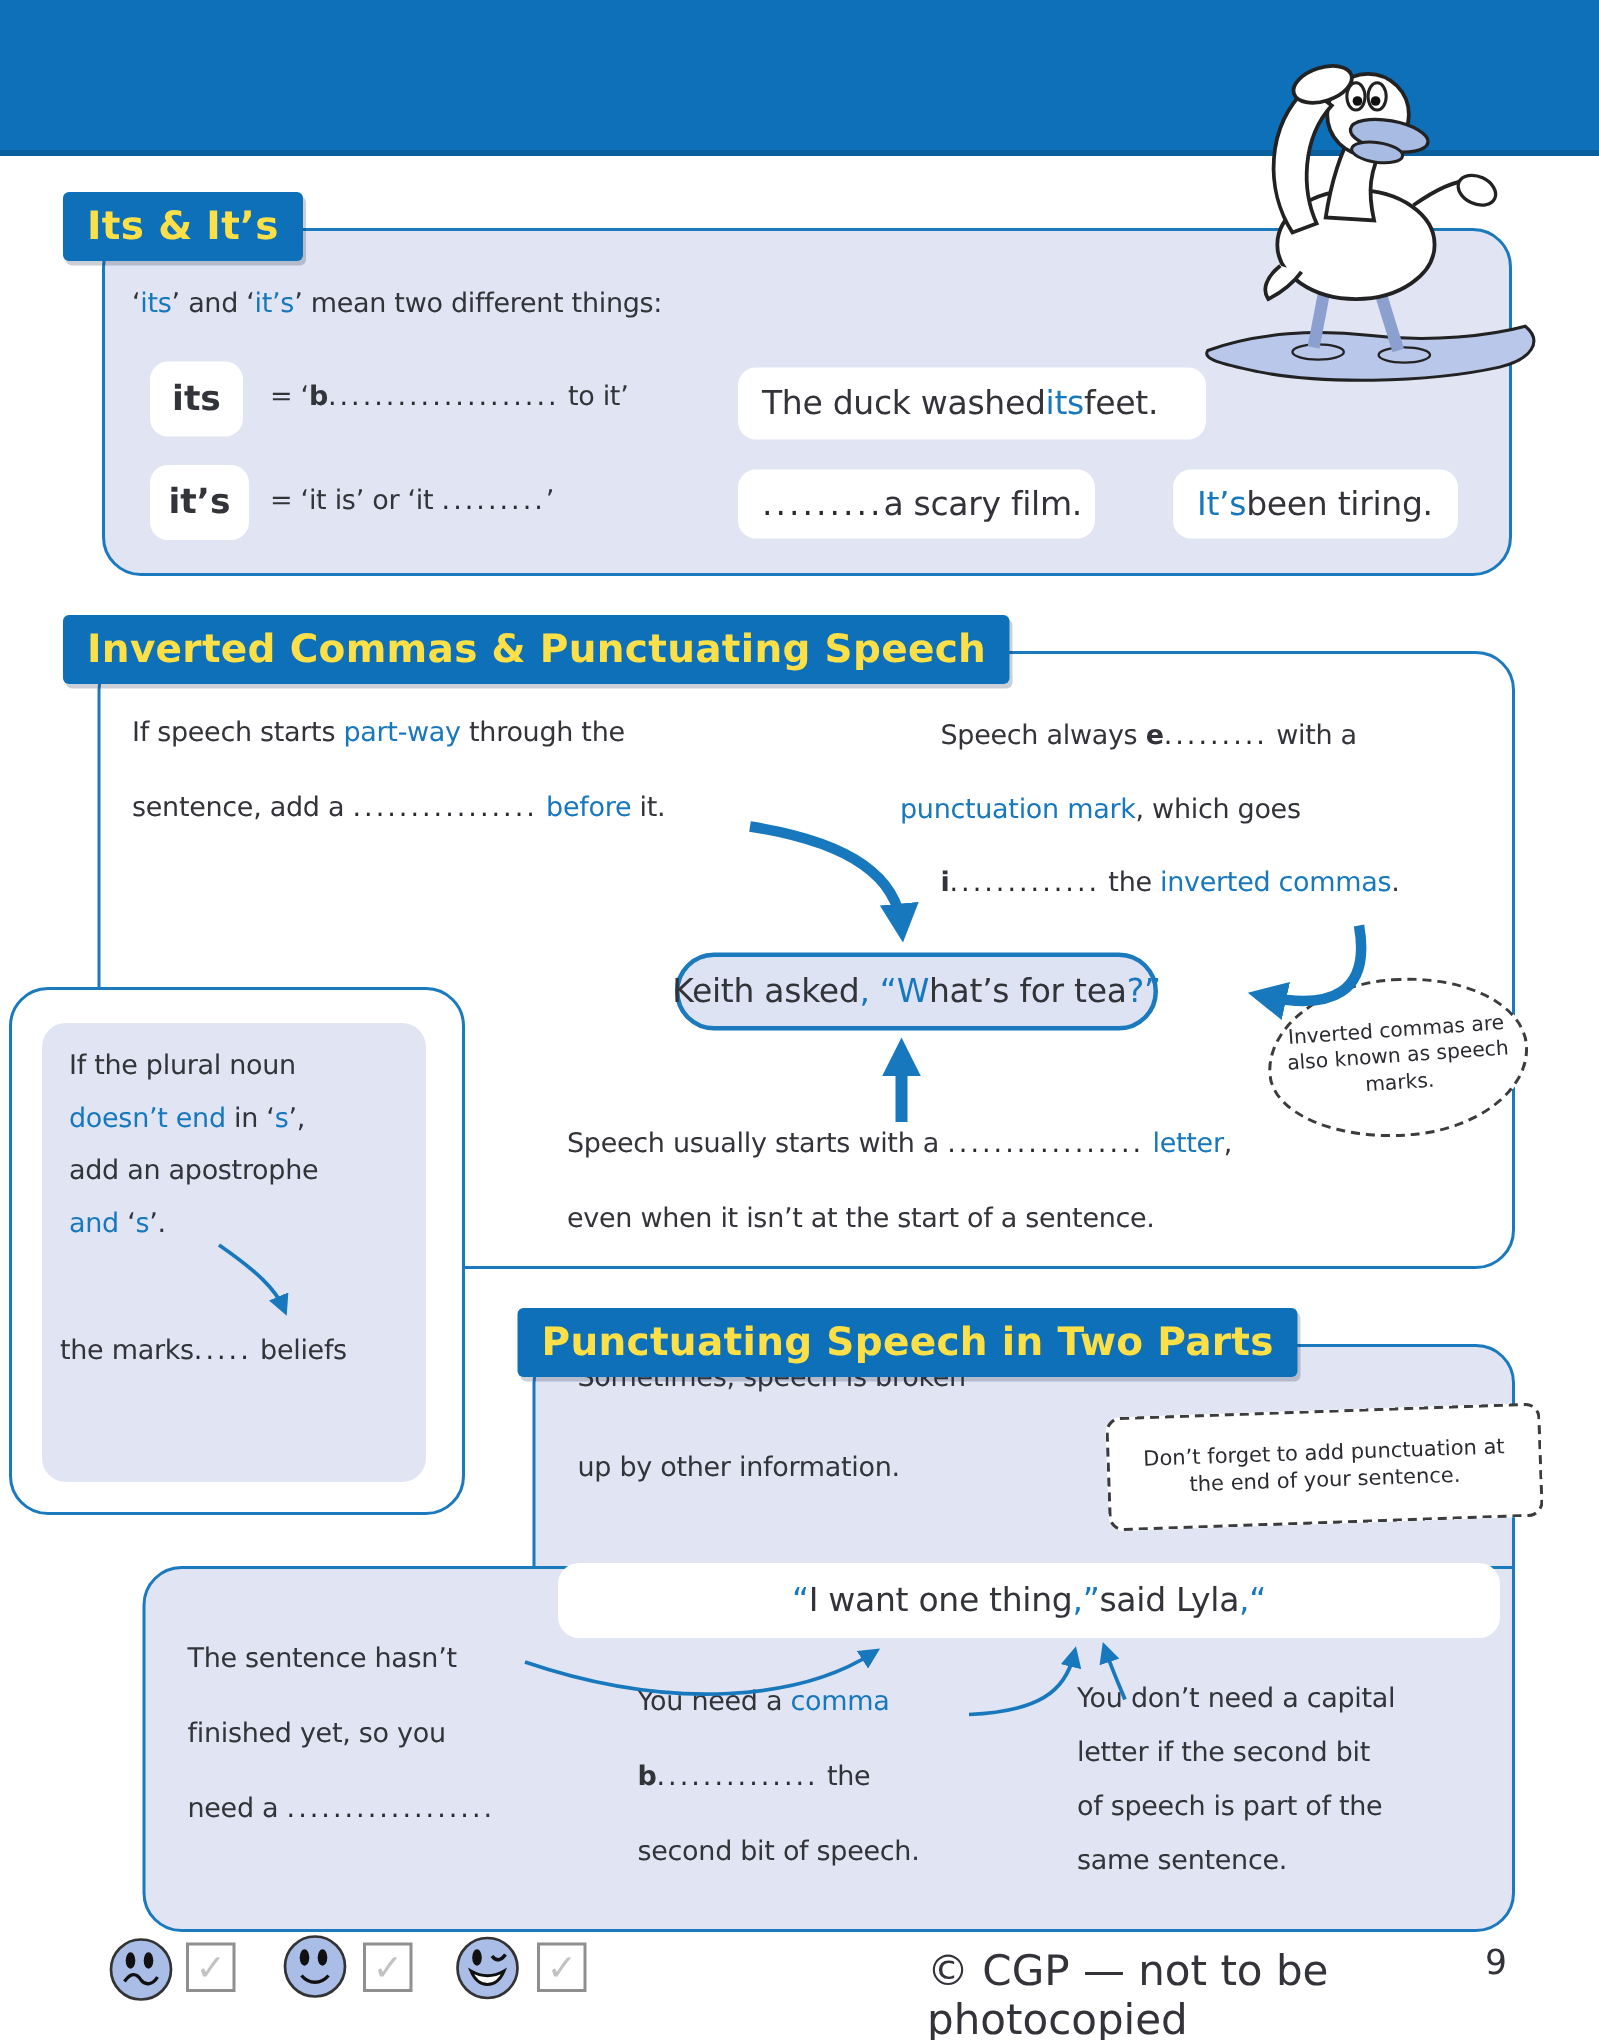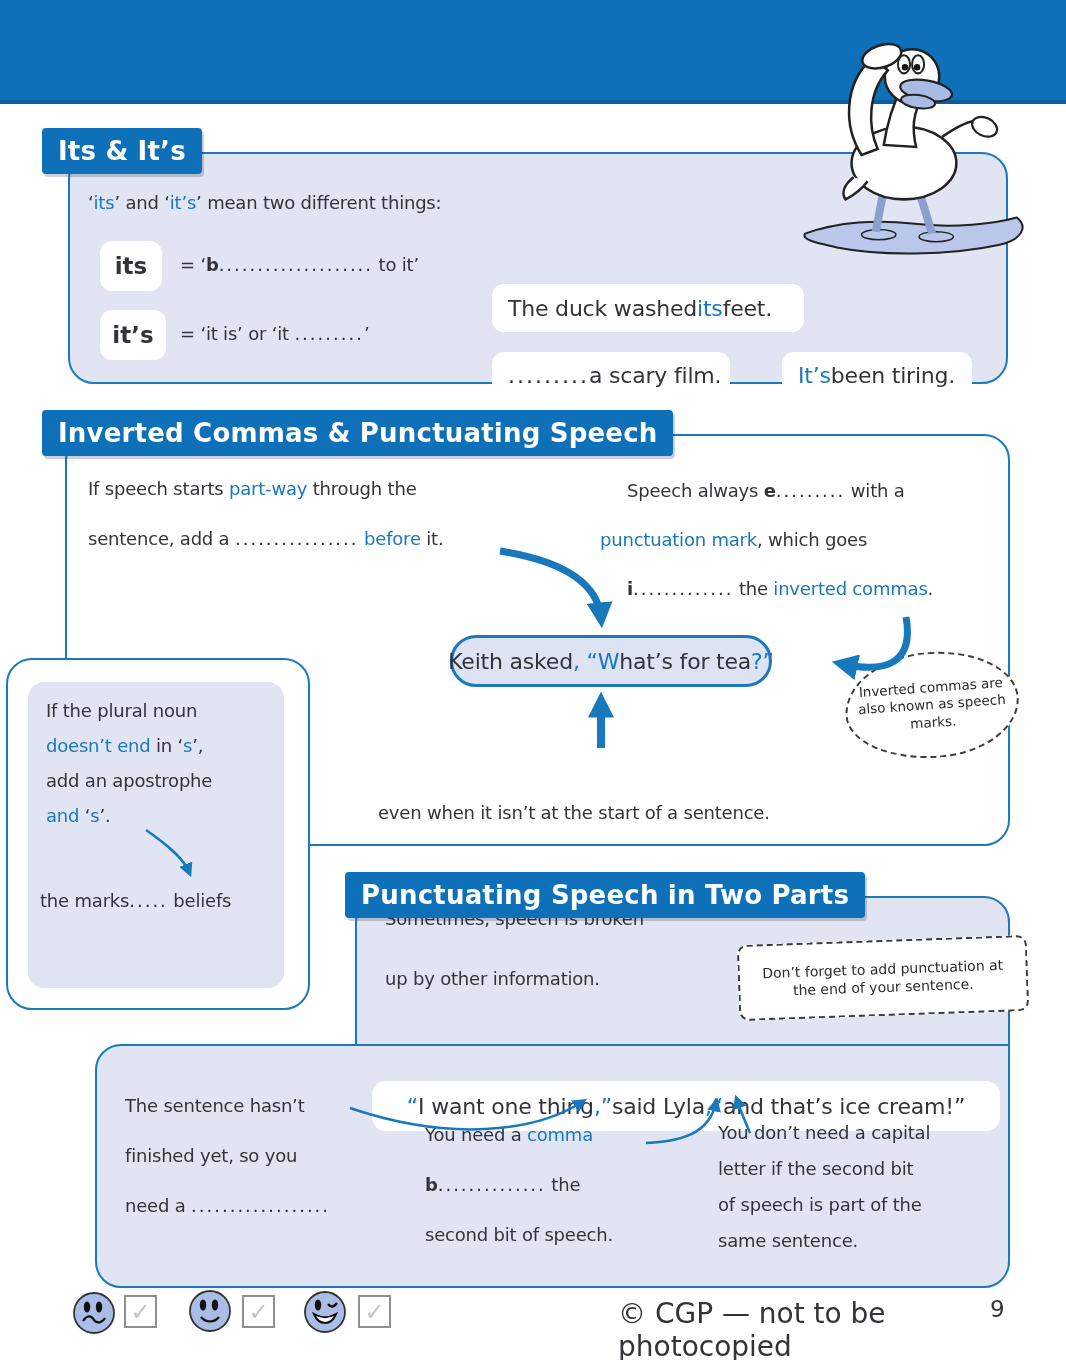--- a/index.html
+++ b/index.html
@@ -2,31 +2,31 @@
 <html><head>
 <meta charset="utf-8">
 <style>
   html,body{margin:0;padding:0;}
   .page{position:relative;width:1066px;height:1360px;background:#ffffff;overflow:hidden;
         font-family:"DejaVu Sans",sans-serif;color:#33333a;}
   .topbar{position:absolute;left:0;top:0;width:1066px;height:100px;background:#0d70b8;
           border-bottom:4px solid #0a5f9e;}
   .panel{position:absolute;border:2.5px solid #1b79bd;border-radius:26px;background:#e1e5f3;box-sizing:border-box;}
   .panel.white{background:#ffffff;}
-  .hdr{position:absolute;background:#0d70b8;color:#ffffff;font-weight:bold;font-size:26px;
+  .hdr{position:absolute;background:#0d70b8;color:#fde047;font-weight:bold;font-size:26px;
        padding:8px 16px;border-radius:4px;white-space:nowrap;z-index:11;
        box-shadow:2px 3px 0 rgba(20,40,70,.22);letter-spacing:.2px;}
   .line{position:absolute;font-size:18px;white-space:nowrap;z-index:10;letter-spacing:-.2px;}
   .c-blue{color:#1878be;}
   .c-bold{font-weight:bold;}
   .c-dots{letter-spacing:2px;color:#2a2a30;}
   .chip{position:absolute;background:#fff;border-radius:12px;display:flex;align-items:center;
         justify-content:center;font-weight:bold;font-size:23px;z-index:10;}
   .wbox{position:absolute;background:#fff;border-radius:12px;display:flex;align-items:center;
-        padding:0 16px;font-size:22px;white-space:nowrap;z-index:10;box-sizing:border-box;letter-spacing:-.2px;margin-top:39px;}
+        padding:0 16px;font-size:22px;white-space:nowrap;z-index:10;box-sizing:border-box;letter-spacing:-.2px;}
   .note{position:absolute;border:2.2px dashed #3c3c3c;color:#2a2a30;text-align:center;
         display:flex;align-items:center;justify-content:center;z-index:10;background:#fff;}
   .cb{position:absolute;width:33px;height:33px;background:#fff;border:2px solid #8f8f8f;
       display:flex;align-items:center;justify-content:center;z-index:10;box-sizing:border-box;}
   .tick{color:#c2c2c2;font-size:24px;line-height:1;}
   .face{position:absolute;width:44px;height:44px;z-index:10;}
   .footer-text{position:absolute;font-size:28px;z-index:10;}
   svg.overlay{position:absolute;left:0;top:0;width:1066px;height:1360px;z-index:30;pointer-events:none;}
   .duck{position:absolute;left:783px;top:26px;width:252px;height:252px;z-index:8;}
 </style>
@@ -96,20 +96,21 @@
   <div class="panel" style="left:450px;top:635px;width:322px;height:52px;border-width:3px;background:#dde3f2;z-index:2;display:flex;align-items:center;justify-content:center;font-size:22px;white-space:nowrap;letter-spacing:-.2px;">
       <span>Keith asked</span>
       <span class="c-blue">, “</span>
       <span class="c-blue">W</span>
       <span>hat’s for tea</span>
       <span class="c-blue">?”</span>
     </div>
 
   <div class="note" style="left:845px;top:652px;width:162px;height:94px;font-size:13.5px;line-height:1.3;padding:4px;border-radius:50% 50% 48% 52% / 55% 48% 52% 45%;transform:rotate(-4deg);">Inverted commas are also known as speech marks.</div>
 
+  <div class="line" style="left:378px;top:752px;"><span>Speech usually starts with a </span><span class="c-dots">.................</span><span> </span><span class="c-blue">letter</span><span>,</span></div>
   <div class="line" style="left:378px;top:802px;"><span>even when it isn’t at the start of a sentence.</span></div>
 
   <div class="panel white" style="left:6px;top:658px;width:304px;height:352px;z-index:3;"></div>
   <div style="position:absolute;left:28px;top:682px;width:256px;height:306px;background:#e1e5f3;border-radius:16px;z-index:4;"></div>
   <div class="line" style="left:46px;top:700px;"><span>If the plural noun</span></div>
   <div class="line" style="left:46px;top:735px;"><span class="c-blue">doesn’t end</span><span> in ‘</span><span class="c-blue">s</span><span>’,</span></div>
   <div class="line" style="left:46px;top:770px;"><span>add an apostrophe</span></div>
   <div class="line" style="left:46px;top:805px;"><span class="c-blue">and</span><span> ‘</span><span class="c-blue">s</span><span>’.</span></div>
   <div class="line" style="left:40px;top:890px;"><span>the marks</span><span class="c-dots">.....</span><span> beliefs</span></div>
 
@@ -124,21 +125,20 @@
   <div class="panel" style="left:95px;top:1044px;width:915px;height:244px;border-radius:26px 0 26px 26px;z-index:5;"></div>
 
   <div class="wbox" style="left:372px;top:1042px;width:628px;height:50px;z-index:6;justify-content:center;border-radius:14px;">
       <span class="c-blue">“</span>
       <span>I want one thing</span>
       <span class="c-blue">,”</span>
       <span> said Lyla</span>
       <span class="c-blue">,</span>
       <span> </span>
       <span class="c-blue">“</span>
-      <span>and that’s ice cream!”</span>
     </div>
 
   <div class="line" style="left:125px;top:1095px;"><span>The sentence hasn’t</span></div>
   <div class="line" style="left:125px;top:1145px;"><span>finished yet, so you</span></div>
   <div class="line" style="left:125px;top:1195px;"><span>need a </span><span class="c-dots">.................</span><span>.</span></div>
 
   <div class="line" style="left:425px;top:1124px;"><span>You need a </span><span class="c-blue">comma</span></div>
   <div class="line" style="left:425px;top:1174px;"><span class="c-bold">b</span><span class="c-dots">..............</span><span> the</span></div>
   <div class="line" style="left:425px;top:1224px;"><span>second bit of speech.</span></div>
 

